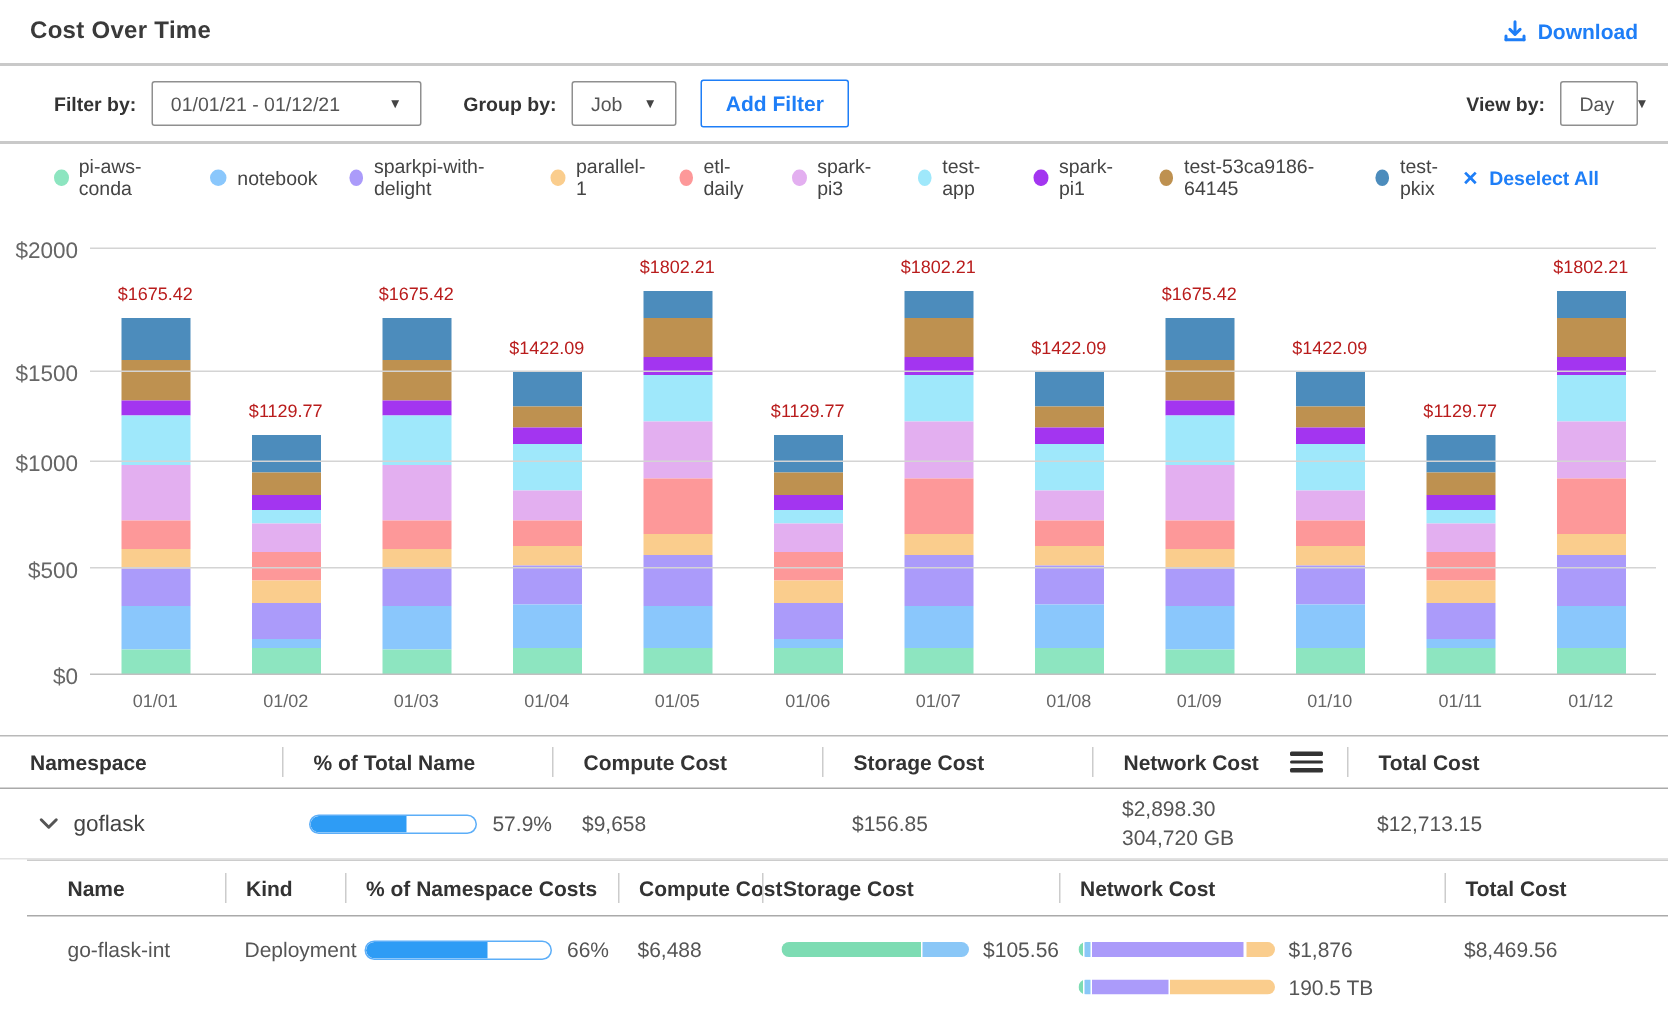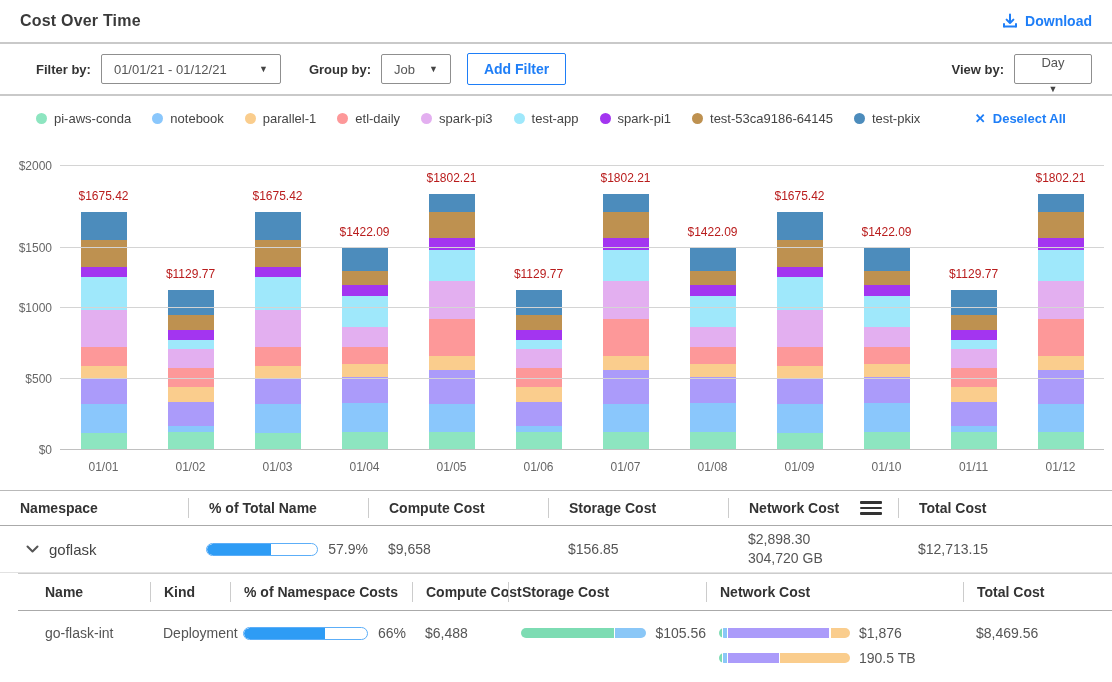--- a/index.html
+++ b/index.html
@@ -22,39 +22,39 @@
   .select-box { border:1px solid #8f8f8f; border-radius:2px; height:30px; display:flex;
     align-items:center; gap:14px; padding:0 12px; font-size:13px; color:#555; cursor:pointer;
     background:#fff; }
   .caret { font-size:9px; color:#444; }
   .date-select { width:180px; justify-content:space-between; margin-right:28px; }
   .group-select { margin-right:16px; }
   .add-filter-btn { border:1px solid #1e7ef7; color:#1e7ef7; background:#fff; font-weight:bold;
     font-size:14px; border-radius:2px; height:32px; padding:4px 16px; cursor:pointer;
     font-family:"Liberation Sans", sans-serif; }
   .tb-spacer { flex:1; }
-  .view-select { width:78px; justify-content:space-between;flex-direction:column; }
+  .view-select { width:52px; justify-content:space-between; }
 
   
   .legend-row { height:44px; display:flex; align-items:center; padding:0 20px 0 36px; }
   .legend-items { display:flex; align-items:center; gap:21px; flex:1; }
   .legend-item { display:flex; align-items:center; gap:7px; font-size:13px; color:#444;
     cursor:pointer; }
   .legend-dot { width:11px; height:11px; border-radius:50%; }
   .deselect { display:flex; align-items:center; gap:7px; color:#1e7ef7; font-size:13px;
     font-weight:bold; cursor:pointer; margin-right:26px; }
   .deselect .x { font-size:13px; }
 
   
   .chart { position:relative; height:350px; }
   .plot { position:absolute; left:60px; right:8px; top:26px; height:284px; }
   .gridline { position:absolute; left:0; right:0; height:1px; background:#d4d4d4; }
   .gridline.zero { background:#c0c0c0; }
   .ytick { position:absolute; right:calc(100% + 8px); width:46px; text-align:right;
-    font-size:12px; color:#666; transform:translateY(-6px); }
+    font-size:15px; color:#666; transform:translateY(-6px); }
   .slots { position:absolute; left:0; right:0; top:0; bottom:0; display:flex; }
   .slot { flex:1; position:relative; }
   .bar { position:absolute; bottom:0; left:50%; transform:translateX(-50%); width:46px;
     display:flex; flex-direction:column-reverse; }
   .seg { width:100%; }
   .bar-total { position:absolute; left:50%; transform:translateX(-50%); font-size:12px;
     color:#b91c1c; white-space:nowrap; }
   .xlabels { position:absolute; left:60px; right:8px; top:320px; display:flex; }
   .xlab { flex:1; text-align:center; font-size:12px; color:#666; }
 
@@ -142,20 +142,24 @@
     <div class="legend-items" id="legend-items">
         <div class="legend-item">
           <span class="legend-dot" style="background: rgb(141, 229, 192);"></span>
           <span>pi-aws-conda</span>
         </div>
         <div class="legend-item">
           <span class="legend-dot" style="background: rgb(138, 199, 252);"></span>
           <span>notebook</span>
         </div>
         <div class="legend-item">
+          <span class="legend-dot" style="background: rgb(171, 155, 250);"></span>
+          <span>sparkpi-with-delight</span>
+        </div>
+        <div class="legend-item">
           <span class="legend-dot" style="background: rgb(250, 205, 141);"></span>
           <span>parallel-1</span>
         </div>
         <div class="legend-item">
           <span class="legend-dot" style="background: rgb(253, 152, 153);"></span>
           <span>etl-daily</span>
         </div>
         <div class="legend-item">
           <span class="legend-dot" style="background: rgb(227, 175, 240);"></span>
           <span>spark-pi3</span>

